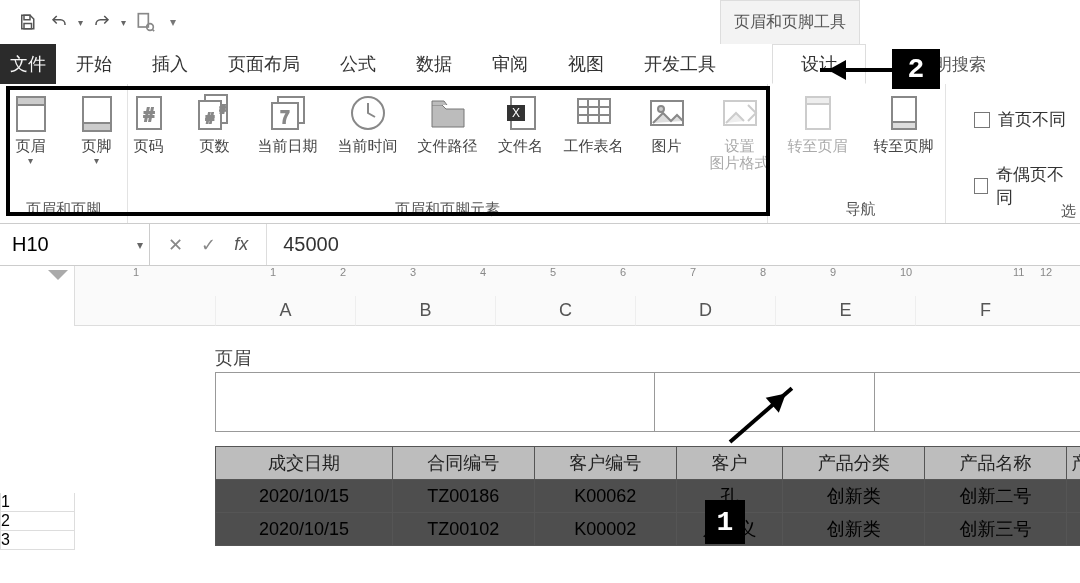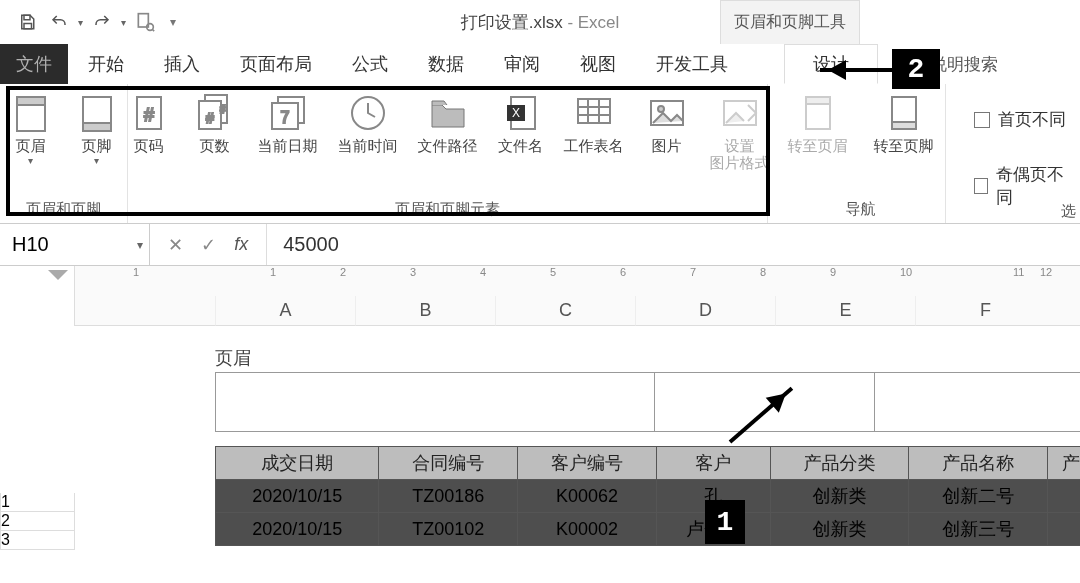--- a/index.html
+++ b/index.html
@@ -9,21 +9,21 @@
   .titlebar { height: 44px; display: flex; align-items: center; padding: 0 8px; position: relative; }
   .qat { display: flex; align-items: center; gap: 6px; padding-left: 6px; }
   .qat .iconbtn { width: 26px; height: 26px; display:flex; align-items:center; justify-content:center; color:#5a5a5a; }
   .title-center { position:absolute; left:50%; transform:translateX(-50%); font-size: 17px; color:#444; }
   .title-center .dim { color:#888; }
   .tool-tab-title { position:absolute; left:720px; top:0; height:44px; width:140px; background:#f3f3f3; border:1px solid #ddd; border-bottom:none; display:flex; align-items:center; justify-content:center; font-size:16px; color:#555; }
 
   
   .ribbon-tabs { height: 40px; display:flex; align-items:stretch; padding-left: 0; position:relative; }
   .ribbon-tabs .tab { display:flex; align-items:center; justify-content:center; padding: 0 20px; font-size:18px; color:#333; cursor:pointer; }
-  .ribbon-tabs .tab.file { background:#2b2b2b; color:#84cc16; padding: 0 16px; }
+  .ribbon-tabs .tab.file { background:#2b2b2b; color:#fef9c3; padding: 0 10px; }
   .ribbon-tabs .tab.active { background:#fff; border:1px solid #ddd; border-bottom-color:#fff; }
   .ribbon-tabs .tab.design { position:relative; padding: 0 28px; }
   .search-area { display:flex; align-items:center; gap:2px; color:#555; font-size:17px; margin-left: 30px; }
 
   
   .annotation-2 { position:absolute; left:892px; top:49px; width:48px; height:40px; background:#000; color:#fff; display:flex; align-items:center; justify-content:center; font-size:28px; font-family: "Courier New", monospace; font-weight:bold; z-index:20; border:2px solid #000; }
   .arrow-2 { position:absolute; left:820px; top:68px; width:72px; height:4px; background:#000; z-index:19; }
   .arrow-2::before { content:""; position:absolute; left:-2px; top:-8px; border: 10px solid transparent; border-right:18px solid #000; }
 
   
@@ -65,21 +65,21 @@
   .row-gutter { width:75px; }
   .canvas { flex:1; position:relative; padding-top: 20px; }
 
   .page-area { position:absolute; left:140px; top:20px; width: 880px; }
   .header-label { font-size:18px; color:#444; margin-bottom:2px; }
   .header-fields { height:60px; border:1px solid #999; display:flex; }
   .header-fields .hcell { flex:1; border-right:1px solid #999; }
   .header-fields .hcell:last-child { border-right:none; }
 
   table.data { border-collapse:collapse; width: 100%; margin-top: 14px; }
-  table.data th, table.data td { border:1px solid #555; padding: 4px 14px; font-size:18px; text-align:center; }
+  table.data th, table.data td { border:1px solid #555; padding: 4px 0; font-size:18px; text-align:center; }
   table.data th { background:#bdbdbd; color:#222; font-weight:normal; }
   table.data td { background:#1d4ed8; }
   table.data .cutcol { width:28px; }
 
   
   .row-numbers { position:absolute; left:0; top: 167px; width:75px; }
   .row-numbers .rowh { border:1px solid #ddd; border-top:none;}
 
   
   .annotation-1 { position:absolute; left:705px; top:500px; width:40px; height:44px; background:#000; color:#fff; display:flex; align-items:center; justify-content:center; font-size:28px; font-family:"Courier New",monospace; font-weight:bold; z-index:20; }
@@ -115,23 +115,20 @@
     </div>
     <span style="font-size:10px;color:#666;">▾</span>
     <div class="iconbtn">
       <svg width="20" height="20" viewBox="0 0 24 24" fill="none" stroke="#888" stroke-width="2">
           <rect x="4" y="2" width="12" height="16"></rect>
           <circle cx="18" cy="18" r="4"></circle>
           <path d="M21 21l2 2"></path>
         </svg>
     </div>
     <span style="font-size:12px;color:#777;margin-left:6px;">▾</span>
-  </div>
-  <div class="title-center">
-    <span>打印设置.xlsx</span><span class="dim"> - </span><span class="dim">Excel</span>
   </div>
   <div class="tool-tab-title">页眉和页脚工具</div>
 </div>
 
 <div class="ribbon-tabs">
   <div class="tab file">文件</div>
   <div class="tab">开始</div>
   <div class="tab">插入</div>
   <div class="tab">页面布局</div>
   <div class="tab">公式</div>

